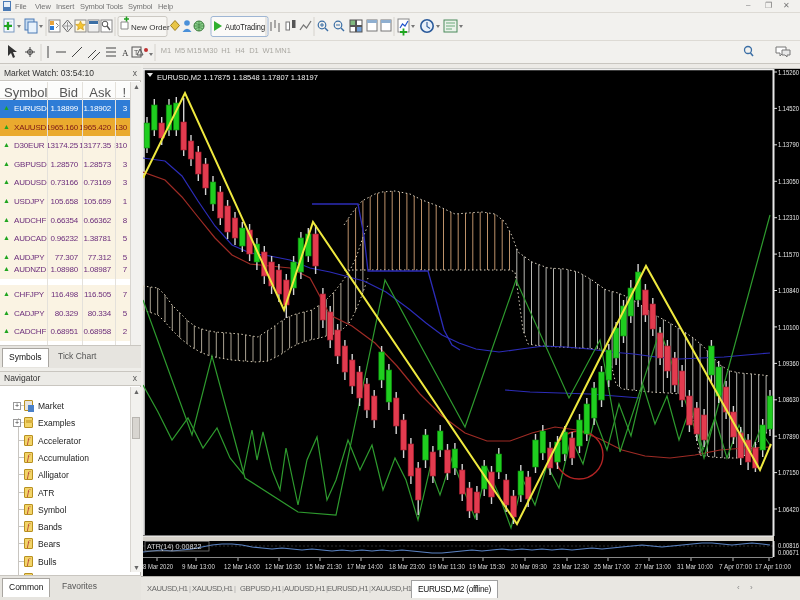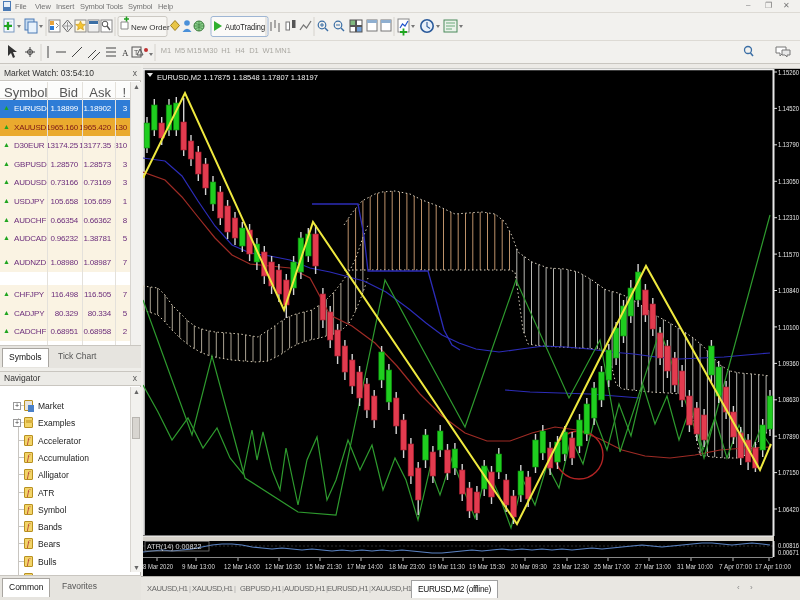--- a/index.html
+++ b/index.html
@@ -251,21 +251,21 @@
           <span class="ask">1.38781</span>
           <span class="spr">5</span>
         </div>
 <div class="mwrow" style="top:247.8px;background:#FAF3E3;color:#6B2D7B;">
           <span class="arr">▲</span>
           <span class="sym">AUDJPY</span>
           <span class="bid">77.307</span>
           <span class="ask">77.312</span>
           <span class="spr">5</span>
         </div>
-<div class="mwrow" style="top:253px;background:#FAF3E3;color:#6B2D7B;">
+<div class="mwrow" style="top:260px;background:#FAF3E3;color:#6B2D7B;">
           <span class="arr">▲</span>
           <span class="sym">AUDNZD</span>
           <span class="bid">1.08980</span>
           <span class="ask">1.08987</span>
           <span class="spr">7</span>
         </div>
 <div class="mwrow" style="top:285.0px;background:#FAF3E3;color:#6B2D7B;">
           <span class="arr">▲</span>
           <span class="sym">CHFJPY</span>
           <span class="bid">116.498</span>

